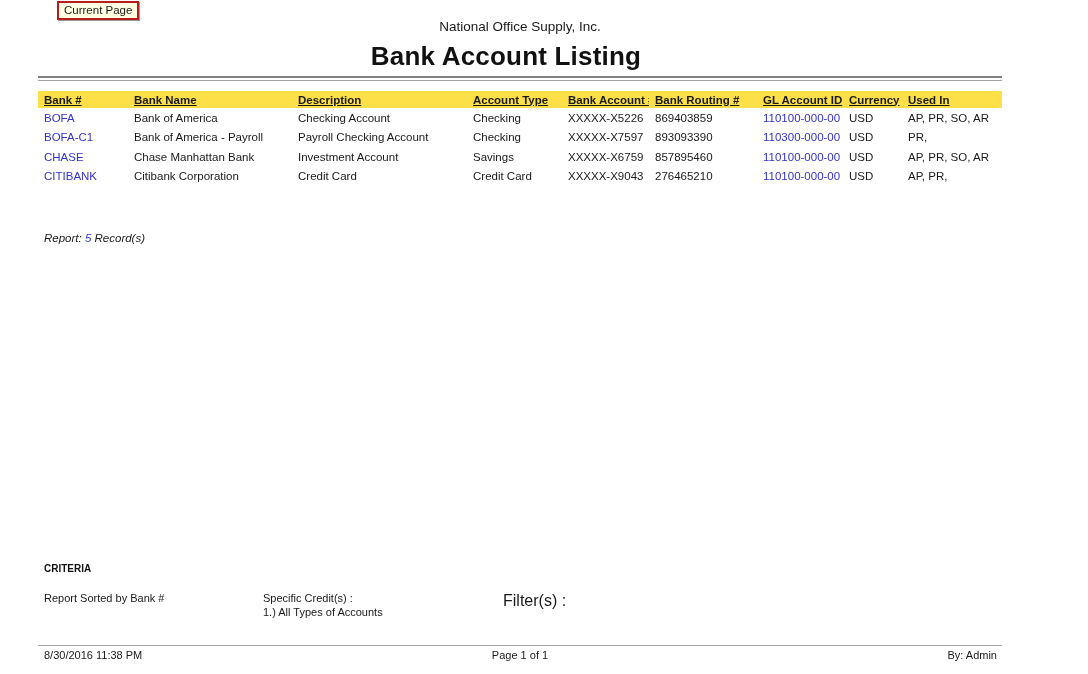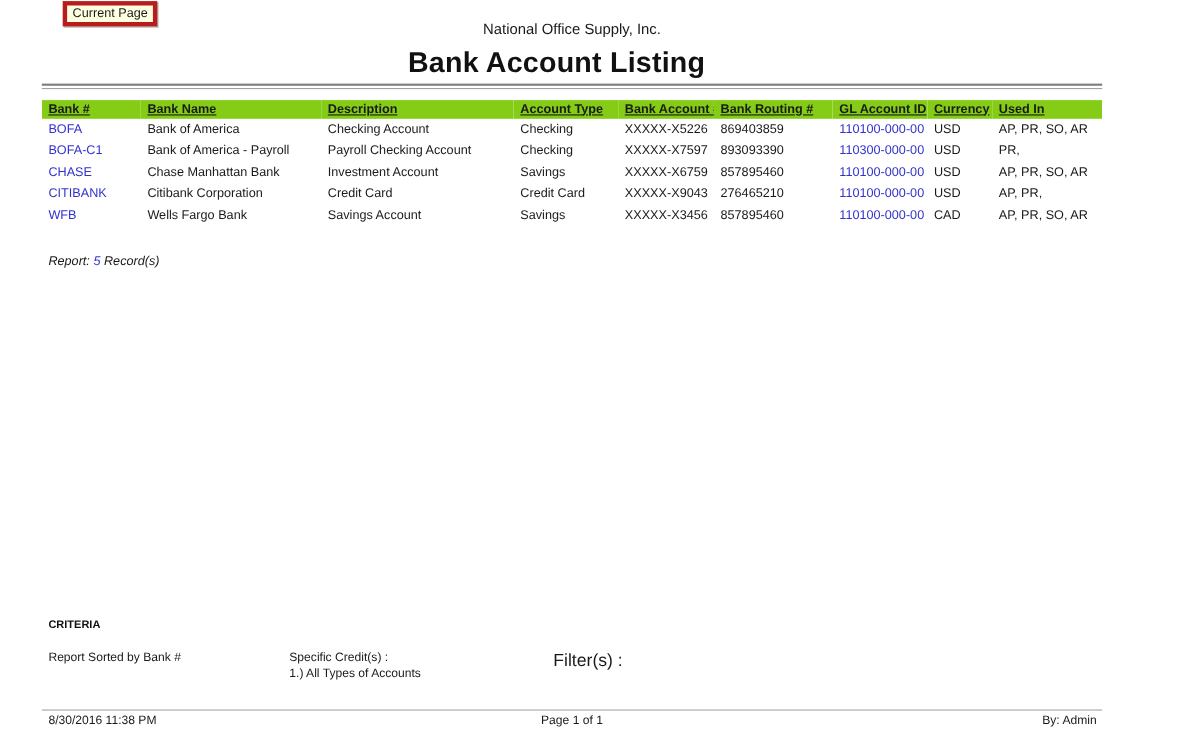--- a/index.html
+++ b/index.html
@@ -16,21 +16,21 @@
     position: absolute;
     left: 0; top: 0;
     width: 1088px; height: 674px;
     background: #ffffff;
   }
   
   .current-page-btn {
     position: absolute;
     left: 57px; top: 1px;
     background: #ffffe1;
-    border: 4px solid #b91c1c;
+    border: 2px solid #b91c1c;
     font-size: 11.5px;
     padding: 1px 5px 2px 5px;
     color: #1a1a1a;
     cursor: pointer;
     box-shadow: 1px 1px 0 #9a9a9a;
   }
   
   .company-name {
     position: absolute;
     left: 38px; top: 19px;
@@ -63,21 +63,21 @@
     position: absolute;
     left: 38px; top: 91px;
     width: 964px;
   }
   table {
     width: 964px;
     table-layout: fixed;
     border-collapse: collapse;
   }
   th {
-    background: #84cc16;
+    background: #fde047;
     text-align: left;
     font-size: 11.5px;
     font-weight: bold;
     height: 17px;
     padding: 1px 2px 1px 6px;
     white-space: nowrap;
     overflow: hidden;
   }
   th .hdr { text-decoration: underline; }
   td {
@@ -228,31 +228,20 @@
           <td><a class="link">CITIBANK</a></td>
           <td>Citibank Corporation</td>
           <td>Credit Card</td>
           <td>Credit Card</td>
           <td>XXXXX-X9043</td>
           <td>276465210</td>
           <td><a class="link">110100-000-00</a></td>
           <td>USD</td>
           <td>AP, PR,</td>
         </tr>
-        <tr>
-          <td><a class="link">WFB</a></td>
-          <td>Wells Fargo Bank</td>
-          <td>Savings Account</td>
-          <td>Savings</td>
-          <td>XXXXX-X3456</td>
-          <td>857895460</td>
-          <td><a class="link">110100-000-00</a></td>
-          <td>CAD</td>
-          <td>AP, PR, SO, AR</td>
-        </tr>
       </tbody>
     </table>
   </div>
 
   <div class="report-count">
     <span>Report:</span>
     <span class="count">5</span>
     <span>Record(s)</span>
   </div>
 

